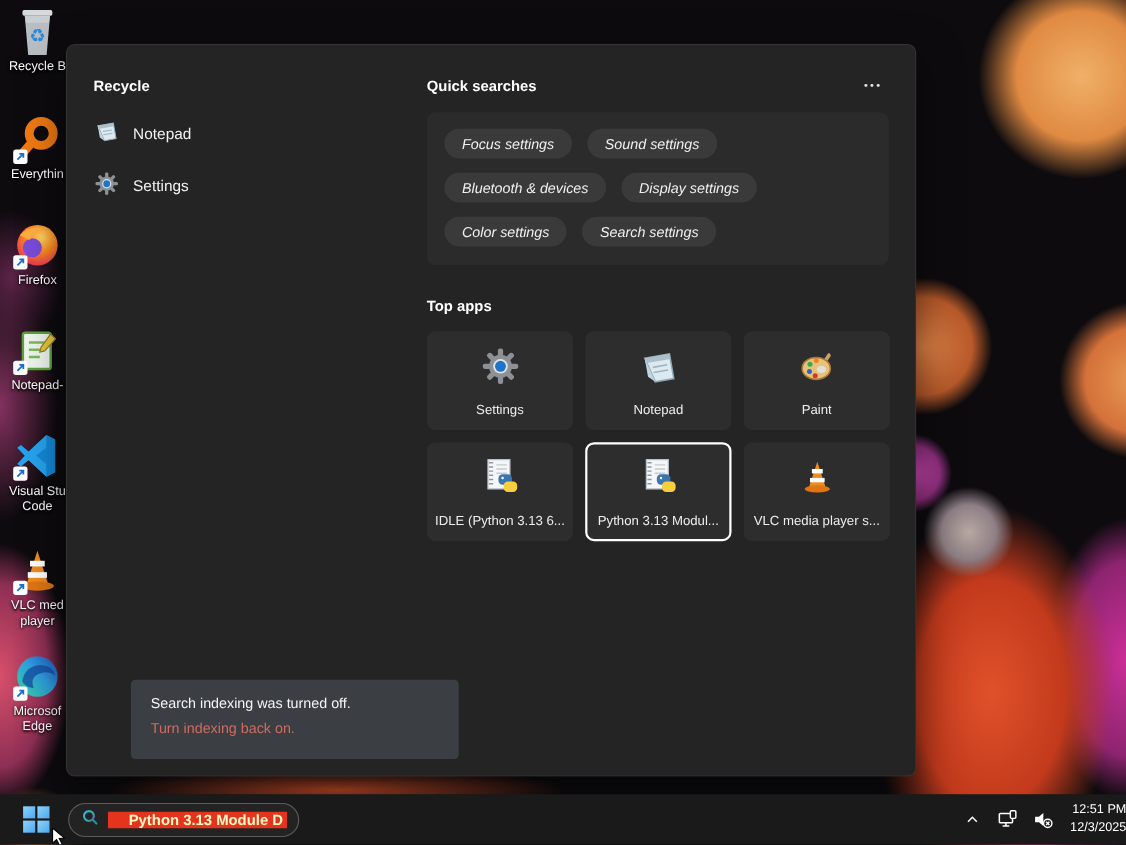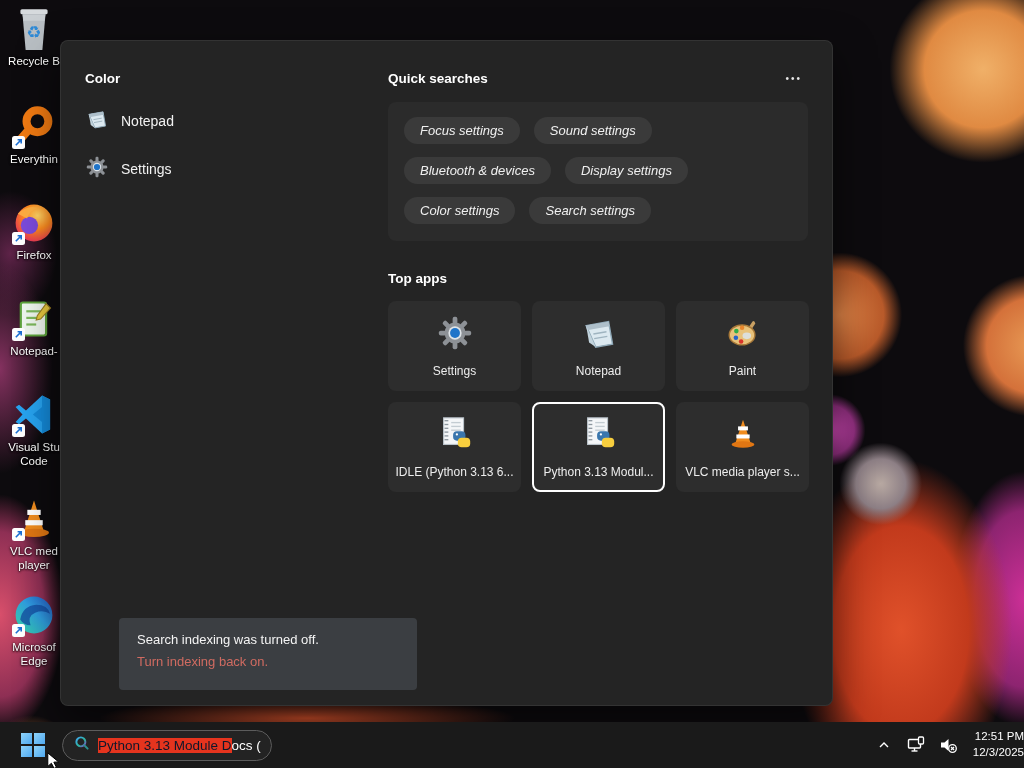--- a/index.html
+++ b/index.html
@@ -66,21 +66,21 @@
 
   
   .taskbar{ position:absolute; left:0; bottom:0; width:1024px; height:46px; background:#1a1a1a;
     display:flex; align-items:center; }
   .start-btn{ margin-left:18px; width:30px; height:30px; display:flex; align-items:center; justify-content:center; border-radius:4px; }
   .win-logo{ display:grid; grid-template-columns:11px 11px; grid-template-rows:11px 11px; gap:2px; }
   .win-logo div{ background:linear-gradient(135deg,#8ed3fa,#4fa8ef); }
   .tb-search{ margin-left:14px; width:210px; height:31px; background:#232323; border:1px solid #5c5c5c;
     border-radius:16px; display:flex; align-items:center; padding:0 10px; gap:7px; }
   .tb-search-text{ font-size:13.5px; white-space:nowrap; overflow:hidden; }
-  .hl{ background:#e5341e; color:#0f172a; padding:1px 0; }
+  .hl{ background:#e5341e; color:#fef9c3; padding:1px 19px;font-weight:bold; }
   .tray{ margin-left:auto; display:flex; align-items:center; gap:6px; padding-right:0; }
   .tray-ico{ width:26px; height:26px; display:flex; align-items:center; justify-content:center; border-radius:4px; }
   .clock{ text-align:right; font-size:11.5px; line-height:1.35; color:#fff; margin-left:6px; }
 
   .cursor{ position:absolute; left:46px; top:752px; z-index:50; }
 </style>
 </head>
 <body>
 
 <div class="desktop">
@@ -203,21 +203,21 @@
             <path d="M2 8 L8 2 M4 2 H8 V6" stroke="#1b6fd4" stroke-width="1.8" fill="none"></path>
           </svg>
       </span>
     </div>
     <div class="dicon-label">Microsof Edge</div>
   </div>
 
   <div class="panel">
 
     <div class="recent-col">
-      <div class="sec-head">Color</div>
+      <div class="sec-head">Recycle</div>
 
       <div class="recent-row">
         <span>
           <svg width="24" height="24" viewBox="0 0 40 40">
             <g transform="rotate(-10 20 20)">
               <polygon points="8,10 32,10 32,34 14,34" fill="#dce9f0" stroke="#8fa9b8" stroke-width="1.5"></polygon>
               <polygon points="8,10 32,10 32,15 8,15" fill="#aebfca"></polygon>
               <polygon points="14,34 8,10 8,28 Z" fill="#c3d4dd"></polygon>
               <line x1="14" y1="20" x2="28" y2="20" stroke="#9fb4c0" stroke-width="1.5"></line>
               <line x1="14" y1="25" x2="28" y2="25" stroke="#9fb4c0" stroke-width="1.5"></line>

